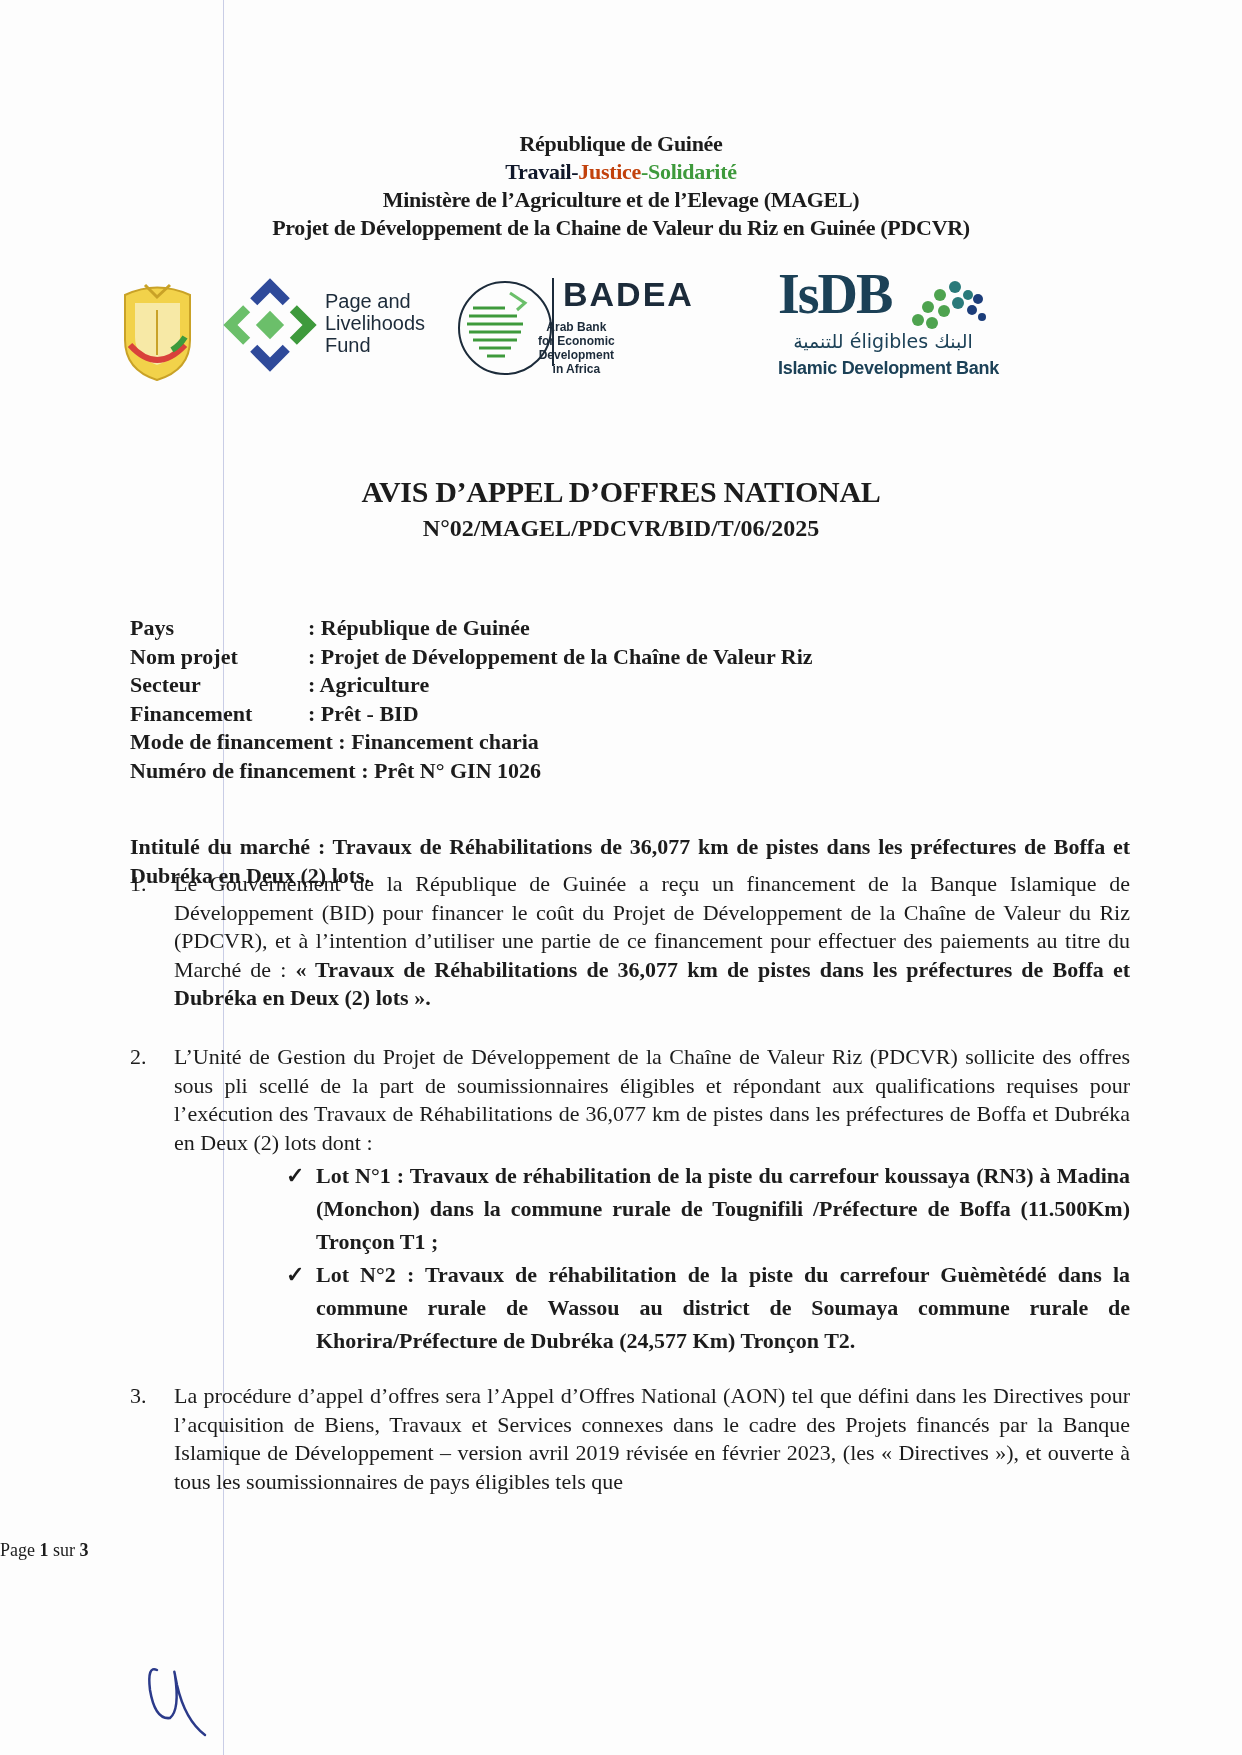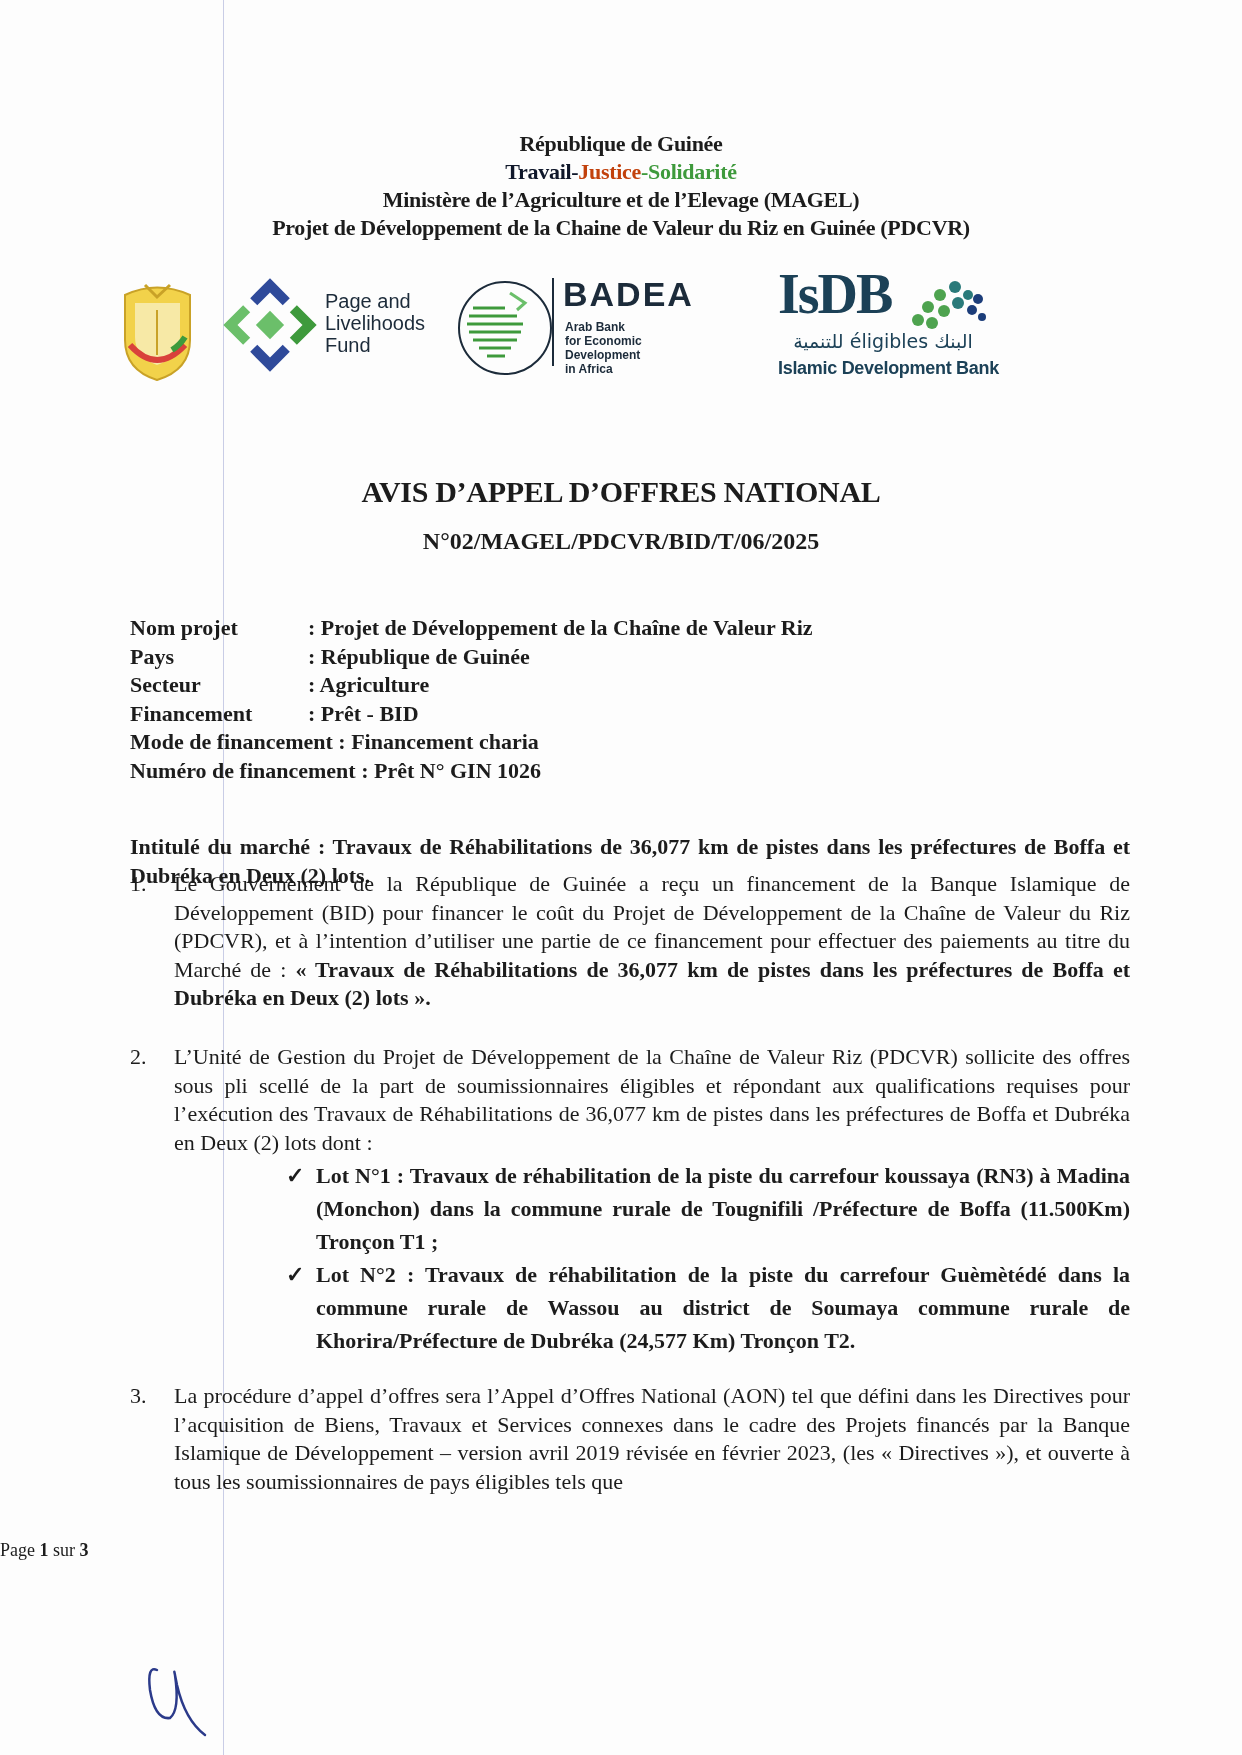--- a/index.html
+++ b/index.html
@@ -4,21 +4,21 @@
 <style>
   html,body{margin:0;padding:0;background:#fdfdfd;}
   body{width:1242px;height:1755px;position:relative;overflow:hidden;font-family:"Liberation Serif",serif;color:#1c1c1c;}
   .margin-line{position:absolute;left:223px;top:0;width:1px;height:1755px;background:#c9cde6;}
   .header{position:absolute;top:130px;left:0;width:1242px;text-align:center;font-weight:bold;font-size:22px;line-height:28px;font-family:"Liberation Serif",serif;letter-spacing:-0.3px;}
   .motto span{font-weight:bold;}
   .c-red{color:#0f172a;} .c-yel{color:#c2410c;} .c-grn{color:#3e9a3c;}
   .logos{position:absolute;top:270px;left:110px;width:1000px;height:130px;}
   .logo{position:absolute;}
   .title{position:absolute;top:475px;left:0;width:1242px;text-align:center;font-weight:bold;font-size:30px;letter-spacing:-0.3px;}
-  .ref{position:absolute;top:528px;left:0;width:1242px;text-align:center;font-weight:bold;font-size:24px;}
+  .ref{position:absolute;top:515px;left:0;width:1242px;text-align:center;font-weight:bold;font-size:24px;}
   .info{position:absolute;top:614px;left:130px;width:1000px;font-weight:bold;font-size:22px;line-height:28.5px;}
   .info .row{display:flex;}
   .info .lbl{width:178px;flex:none;}
   .para{position:absolute;left:130px;width:1000px;font-size:22px;line-height:28.5px;text-align:justify;}
   .para .num{position:absolute;left:0;top:0;}
   .para .body{margin-left:44px;}
   .bold{font-weight:bold;}
   .lots{margin-left:112px;margin-top:2px;}
   .lot{position:relative;padding-left:30px;font-weight:bold;font-size:22px;line-height:33px;text-align:justify;}
   .lot .chk{position:absolute;left:0;top:0;}
@@ -80,21 +80,21 @@
           <line x1="14" y1="54" x2="66" y2="54"></line>
         <line x1="18" y1="62" x2="62" y2="62"></line>
           <line x1="24" y1="70" x2="56" y2="70"></line>
         <line x1="32" y1="78" x2="50" y2="78"></line>
       </g>
       <path d="M55 15 L70 25 L62 32" fill="none" stroke="#6bbf6a" stroke-width="3"></path>
     </svg>
   </div>
   <div class="logo" style="left:442px;top:8px;width:2px;height:88px;background:#1c2b3a;"></div>
   <div class="logo" style="left:453px;top:5px;font-family:'Liberation Sans',sans-serif;font-weight:bold;font-size:34px;letter-spacing:2px;color:#1c2b3a;">BADEA</div>
-  <div class="logo" style="left:455px;top:50px;font-family:'Liberation Sans',sans-serif;font-weight:bold;font-size:12px;line-height:14px;color:#1c2b3a;">
+  <div class="logo" style="left:428px;top:50px;font-family:'Liberation Sans',sans-serif;font-weight:bold;font-size:12px;line-height:14px;color:#1c2b3a;text-align:center;">
     <div>Arab Bank</div>
     <div>for Economic</div>
     <div>Development</div>
     <div>in Africa</div>
   </div>
 
   <div class="logo" style="left:668px;top:-8px;font-family:Liberation Serif, serif;font-weight:bold;font-size:56px;color:#1c4157;letter-spacing:-2px;">IsDB</div>
   <div class="logo" style="left:790px;top:5px;width:90px;height:60px;">
     <svg width="90" height="60" viewBox="0 0 90 60">
       <path d="M5 58 Q10 5 55 3 Q85 5 88 45" fill="none"></path>
@@ -119,26 +119,26 @@
   </div>
   <div class="logo" style="left:668px;top:60px;width:210px;text-align:center;font-family:'DejaVu Sans',sans-serif;font-size:19px;color:#1c4157;direction:rtl;">البنك éligibles للتنمية</div>
   <div class="logo" style="left:668px;top:88px;font-family:'Liberation Sans',sans-serif;font-weight:bold;font-size:18px;color:#1c4157;letter-spacing:-0.3px;">Islamic Development Bank</div>
 </div>
 
 <div class="title">AVIS D’APPEL D’OFFRES NATIONAL</div>
 <div class="ref">N°02/MAGEL/PDCVR/BID/T/06/2025</div>
 
 <div class="info">
   <div class="row">
+      <span class="lbl">Pays</span>
+      <span>: République de Guinée</span>
+    </div>
+  <div class="row">
       <span class="lbl">Nom projet</span>
       <span>: Projet de Développement de la Chaîne de Valeur Riz</span>
-    </div>
-  <div class="row">
-      <span class="lbl">Pays</span>
-      <span>: République de Guinée</span>
     </div>
   <div class="row">
       <span class="lbl">Secteur</span>
       <span>: Agriculture</span>
     </div>
   <div class="row">
       <span class="lbl">Financement</span>
       <span>: Prêt - BID</span>
     </div>
   <div><span>Mode de financement</span> <span>: Financement charia</span></div>

